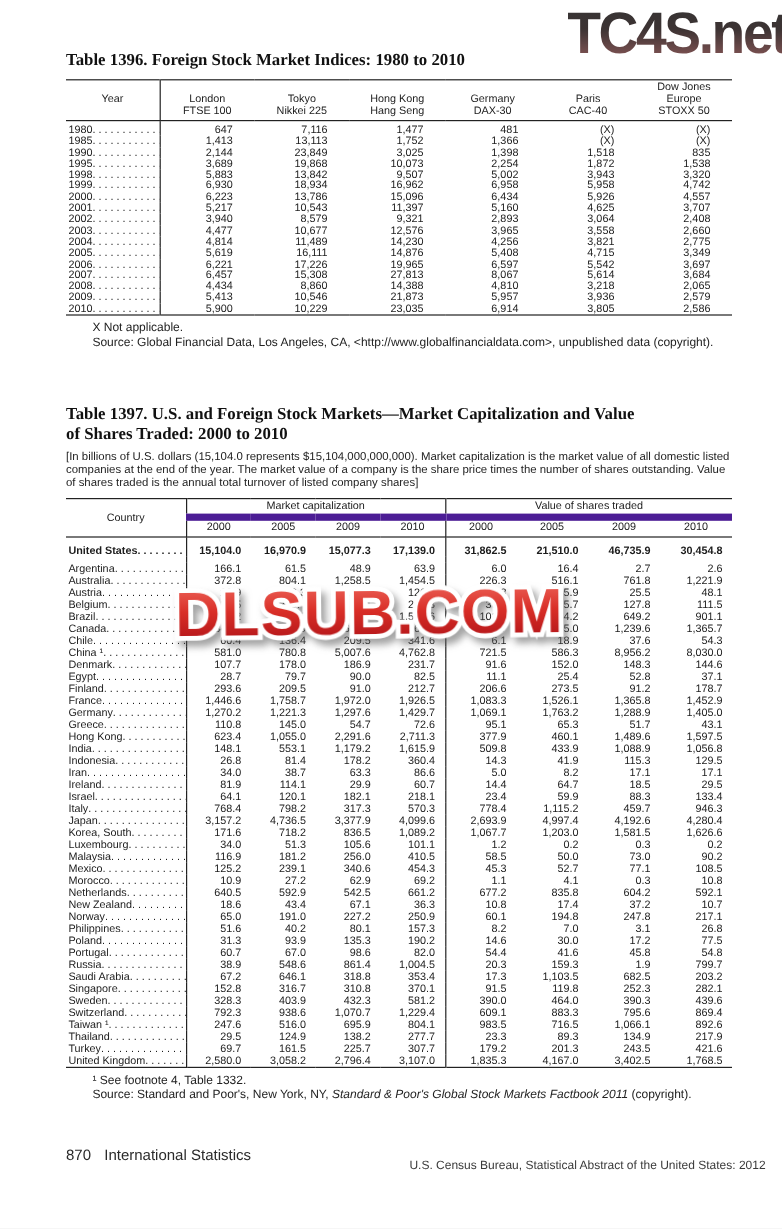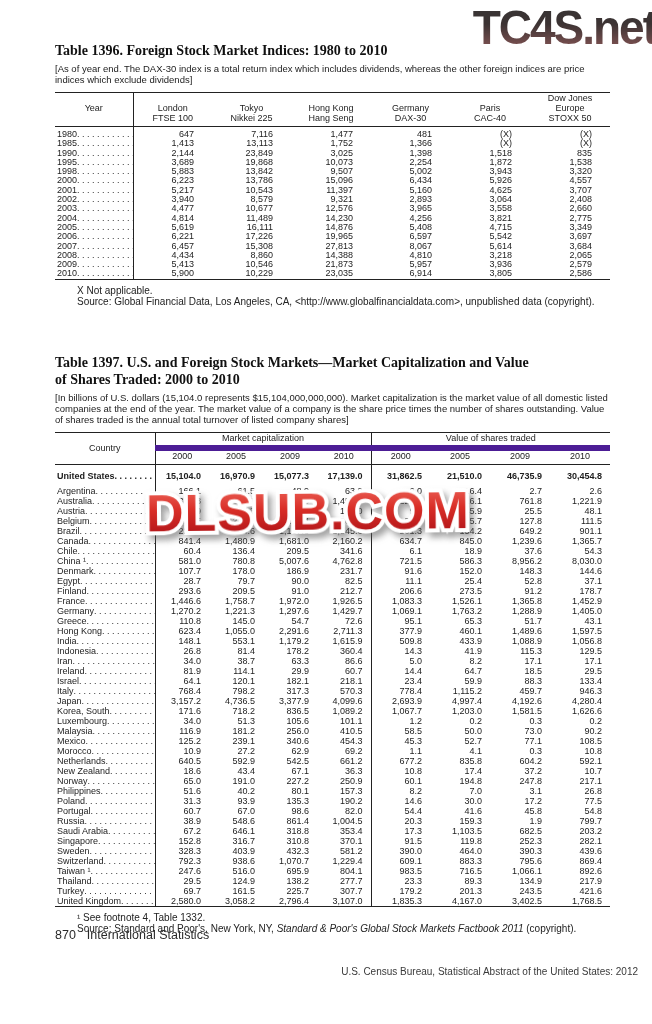--- a/index.html
+++ b/index.html
@@ -41,21 +41,21 @@
 
   .lead{display:flex;overflow:hidden;}
   .lead .nm{white-space:nowrap;padding-left:2px;}
   .lead .dots{flex:1;white-space:nowrap;overflow:hidden;}
   .lead .dots::before{content:" . . . . . . . . . . . . . . . . . . . . . . . . . . . . . . . . . . . .";}
 
   .footnotes{font-size:10px;line-height:11.5px;margin:5px 0 0 22px;color:#222;}
   .footnotes .it{font-style:italic;}
   .gap-1397{margin-top:46px;}
 
-  .footer-left{position:absolute;left:55px;top:928px;font-size:12.5px;color:#2a2a2a;}
+  .footer-left{position:absolute;left:55px;top:956px;font-size:12.5px;color:#2a2a2a;}
   .footer-left .pgnum{margin-right:11px;}
   .footer-right{position:absolute;right:14px;top:966px;font-size:10px;color:#3a3a3a;}
 
   
   .wm{position:absolute;font-family:"Liberation Sans",sans-serif;font-weight:bold;
       white-space:nowrap;pointer-events:none;}
   .wm-top{top:0px;right:-4px;font-size:46px;letter-spacing:-2px;
       background:linear-gradient(180deg,#353535 0%,#3c3333 45%,#7d5252 85%,#8d625c 100%);
       -webkit-background-clip:text;background-clip:text;color:transparent;
       transform:scaleY(1.06);}
@@ -71,21 +71,20 @@
 </head>
 <body>
 
 <div class="page">
 
   <div class="wm wm-top">TC4S.net</div>
 
   <div class="content">
 
     <h2 class="tbl-title">Table 1396. Foreign Stock Market Indices: 1980 to 2010</h2>
-    <p class="tbl-note">[As of year end. The DAX-30 index is a total return index which includes dividends, whereas the other foreign indices are price indices which exclude dividends]</p>
 
     <table class="t1396">
       <colgroup>
         <col style="width:78px">
           <col style="width:79px">
           <col style="width:79px">
           <col style="width:80px">
         <col style="width:79px">
           <col style="width:80px">
           <col style="width:80px">
@@ -171,20 +170,34 @@
                 <span class="nm">1998</span>
                 <span class="dots"></span>
               </span>
             </td>
             <td class="num">5,883</td>
             <td class="num">13,842</td>
             <td class="num">9,507</td>
             <td class="num">5,002</td>
             <td class="num">3,943</td>
             <td class="num">3,320</td>
+          </tr>
+          <tr>
+            <td class="lbl">
+              <span class="lead">
+                <span class="nm">1999</span>
+                <span class="dots"></span>
+              </span>
+            </td>
+            <td class="num">6,930</td>
+            <td class="num">18,934</td>
+            <td class="num">16,962</td>
+            <td class="num">6,958</td>
+            <td class="num">5,958</td>
+            <td class="num">4,742</td>
           </tr>
           <tr>
             <td class="lbl">
               <span class="lead">
                 <span class="nm">2000</span>
                 <span class="dots"></span>
               </span>
             </td>
             <td class="num">6,223</td>
             <td class="num">13,786</td>

